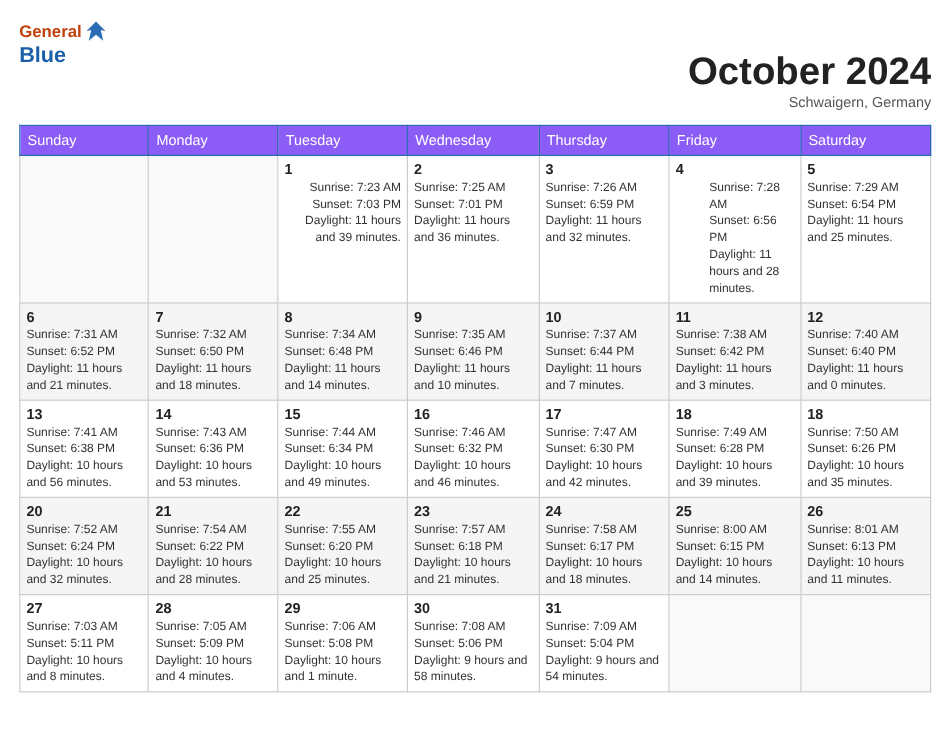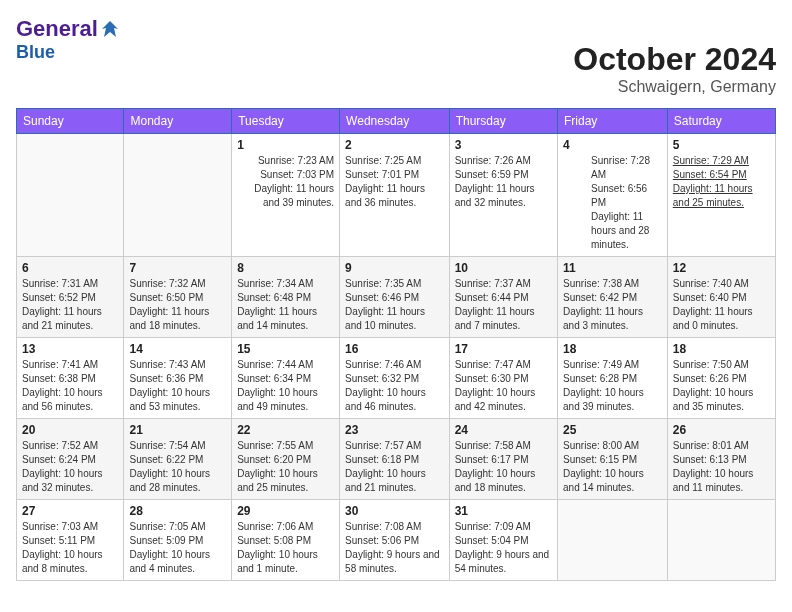--- a/index.html
+++ b/index.html
@@ -20,44 +20,44 @@
       display: flex;
       flex-direction: column;
       align-items: flex-start;
     }
     .logo-text {
       display: flex;
       align-items: center;
       gap: 2px;
     }
     .logo-general {
-      font-size: 22px;
+      font-size: 14px;
       font-weight: bold;
-      color: #4c1d95;
+      color: #c2410c;
     }
     .logo-blue {
       font-size: 18px;
       font-weight: bold;
       color: #1a5fa8;
     }
     .logo-bird {
       width: 20px;
       height: 20px;
     }
     .title-block {
       text-align: right;
     }
     .month-title {
       font-size: 32px;
       font-weight: bold;
       color: #222;
       margin-top: 25px;
     }
     .location-title {
-      font-size: 16px;
+      font-size: 12px;
       color: #555;
     }
     .calendar {
       width: 100%;
       border-collapse: collapse;
       font-size: 10.5px;
     }
     .calendar th {
       background-color: #8b5cf6;
       color: #fff;
@@ -147,21 +147,21 @@
 Daylight: 11 hours and 32 minutes.</div>
         </td>
         <td>
           <div class="day-num">4</div>
           <div class="day-info" style="white-space: pre-line; margin-left: 28px;">Sunrise: 7:28 AM
 Sunset: 6:56 PM
 Daylight: 11 hours and 28 minutes.</div>
         </td>
         <td>
           <div class="day-num">5</div>
-          <div class="day-info" style="white-space: pre-line; text-decoration: underline;">Sunrise: 7:29 AM
+          <div class="day-info" style="white-space: pre-line;">Sunrise: 7:29 AM
 Sunset: 6:54 PM
 Daylight: 11 hours and 25 minutes.</div>
         </td>
       </tr>
       <tr class="row-shaded">
         <td>
           <div class="day-num">6</div>
           <div class="day-info" style="white-space: pre-line;">Sunrise: 7:31 AM
 Sunset: 6:52 PM
 Daylight: 11 hours and 21 minutes.</div>

